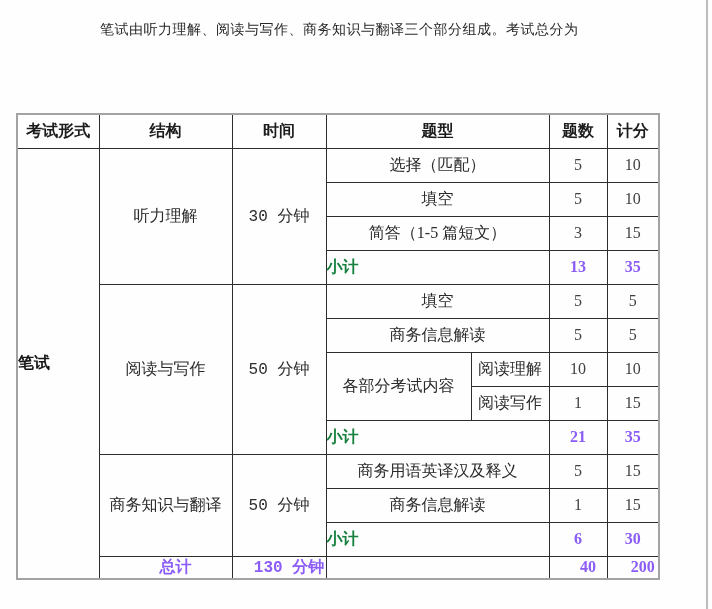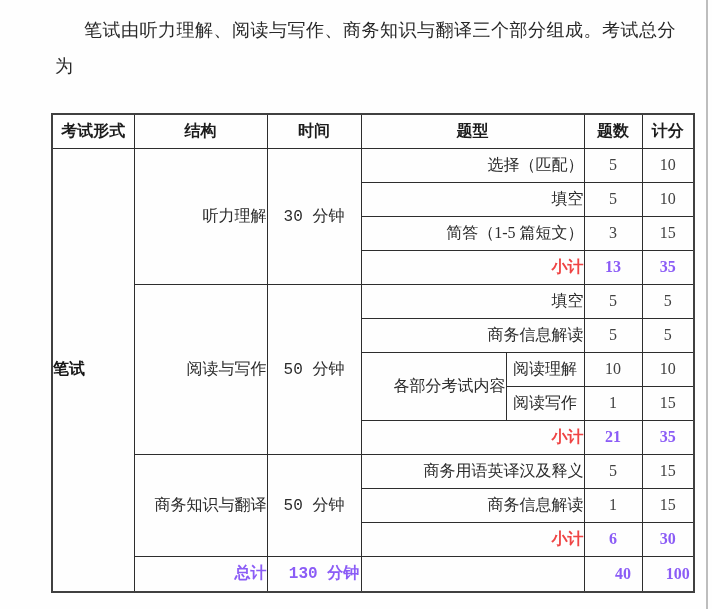--- a/index.html
+++ b/index.html
@@ -18,56 +18,56 @@
     background: #fefefe;
   }
   .page-edge-line {
     position: absolute;
     top: 0; right: 4px;
     width: 2px; height: 609px;
     background: #bdbdbd;
   }
   .para {
     position: absolute;
-    left: 55px; top: 12px;
+    left: 71px; top: 12px;
     width: 622px;
-    font-size: 18px;
+    font-size: 14px;
     line-height: 36px;
     color: #282828;
     letter-spacing: 0.5px;
   }
   .para .line1 { text-indent: 29px; }
   table.exam {
     position: absolute;
-    left: 51px; top: 113px;
+    left: 16px; top: 113px;
     width: 642px;
     border-collapse: collapse;
     table-layout: fixed;
-    border: 2px solid #404040;
+    border: 2px solid #a3a3a3;
   }
   table.exam th, table.exam td {
     border: 1px solid #2d2d2d;
     font-size: 16px;
     padding: 0;
     height: 34px;
     vertical-align: middle;
     overflow: hidden;
     white-space: nowrap;
   }
-  table.exam tr.total-row th, table.exam tr.total-row td { height: 36px; padding-left: 20px; }
+  table.exam tr.total-row th, table.exam tr.total-row td { height: 22px; padding-left: 20px; }
   table.exam th {
     font-weight: bold;
     text-align: center;
     color: #1c1c1c;
   }
-  .cell-left   { text-align: right; padding-left: 9px; color: #2b2b2b; margin-top: 8px; }
+  .cell-left   { text-align: center; padding-left: 9px; color: #2b2b2b; margin-top: 8px; }
   .cell-center { text-align: center; color: #2b2b2b; font-family: Liberation Mono, monospace; }
   .cell-num    { text-align: center; color: #414141; }
   .cell-form   { text-align: left; font-weight: bold; color: #161616; font-size: 17px; }
-  .sub-label   { text-align: right; padding-right: 7px; font-weight: bold; color: #ef4444; }
+  .sub-label   { padding-right: 7px; font-weight: bold; color: #15803d; }
   .bold        { font-weight: bold; color: #8b5cf6; }
 </style>
 </head>
 <body>
 
 <div class="page">
 
   <div class="para">
     <div class="line1">笔试由听力理解、阅读与写作、商务知识与翻译三个部分组成。考试总分为</div>
   </div>
@@ -163,19 +163,19 @@
         <td colspan="2" class="sub-label">小计</td>
         <td class="cell-num bold">6</td>
         <td class="cell-num bold">30</td>
       </tr>
 
       <tr class="total-row">
         <td class="cell-left bold">总计</td>
         <td class="cell-center bold">130 分钟</td>
         <td colspan="2"></td>
         <td class="cell-num bold">40</td>
-        <td class="cell-num bold">100</td>
+        <td class="cell-num bold">200</td>
       </tr>
     </tbody>
   </table>
 
   <div class="page-edge-line"></div>
 </div>
 
 </body></html>

